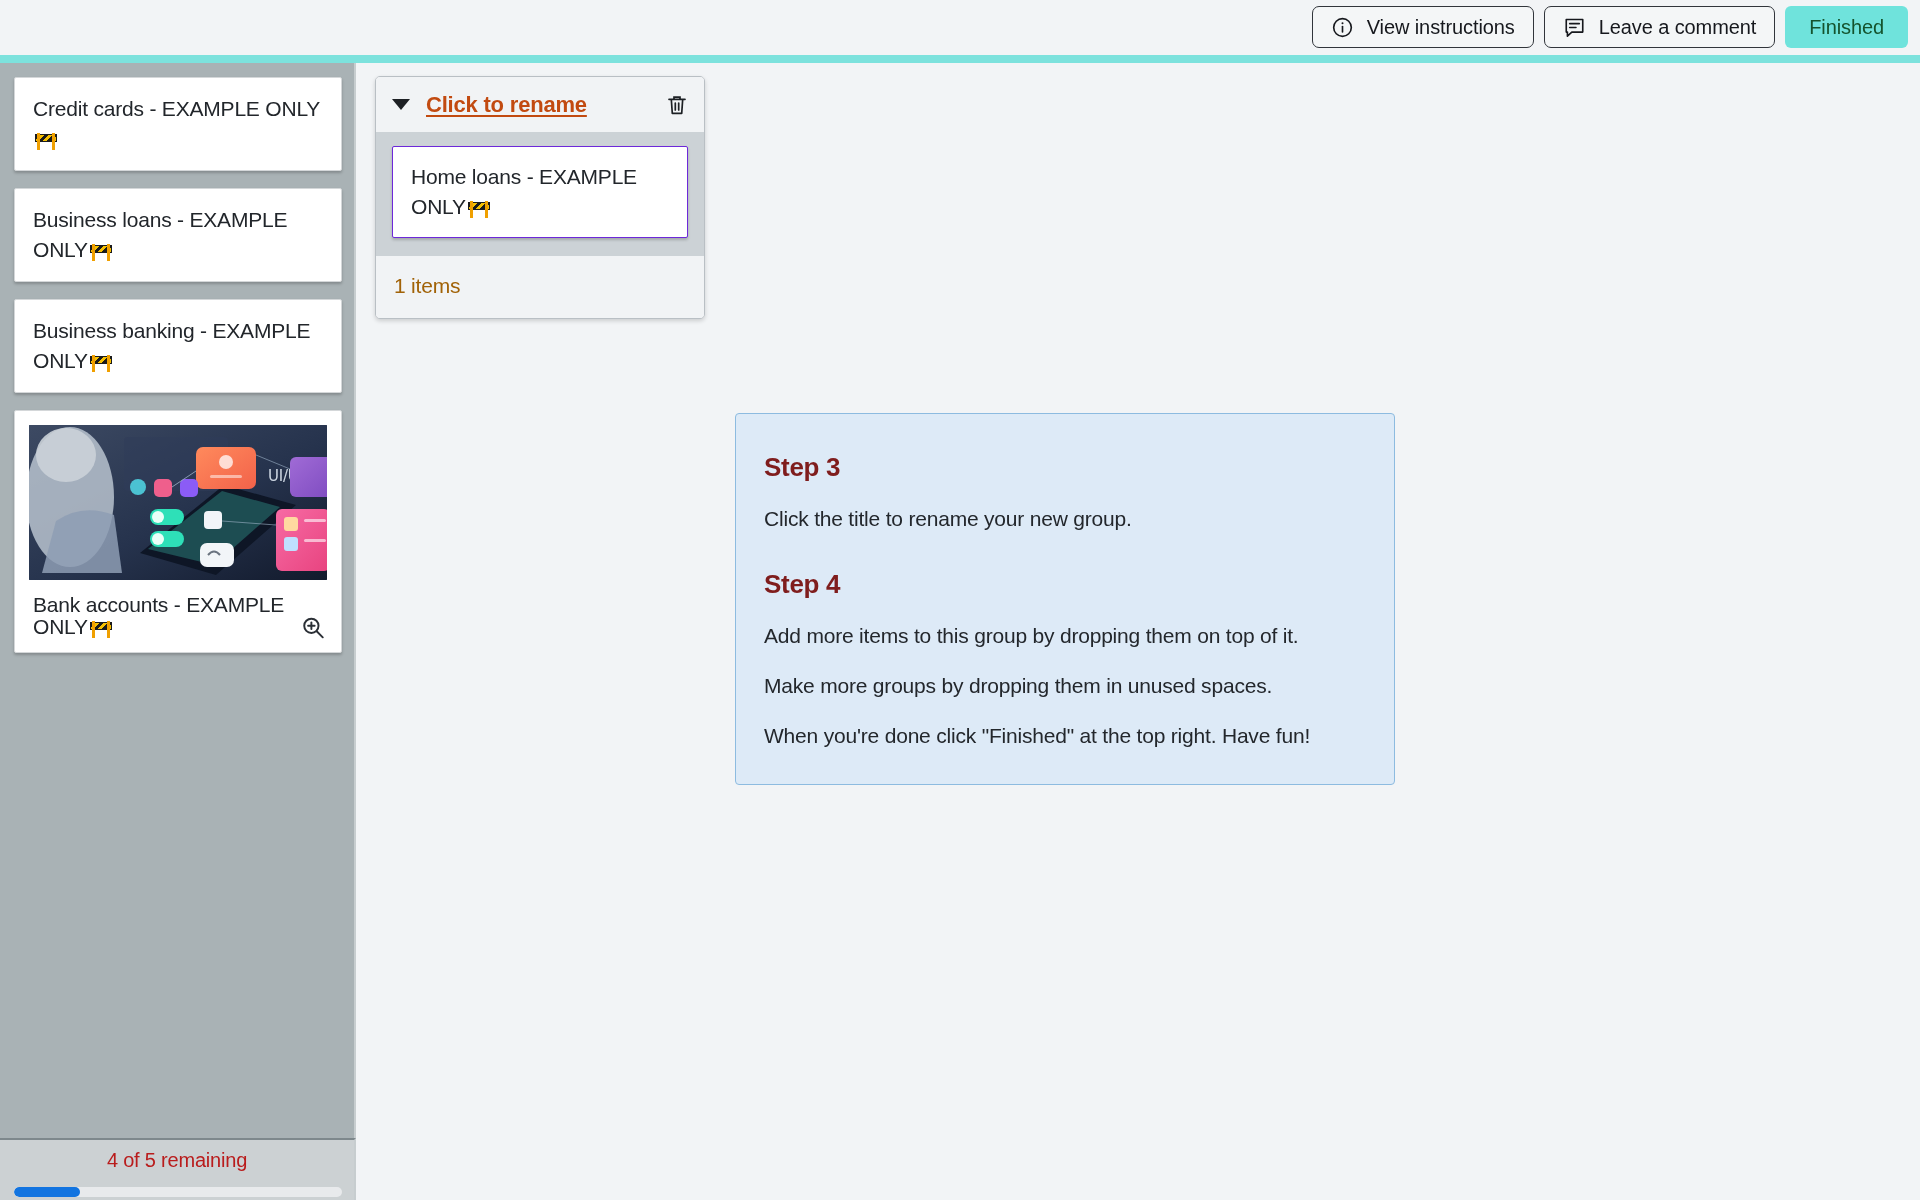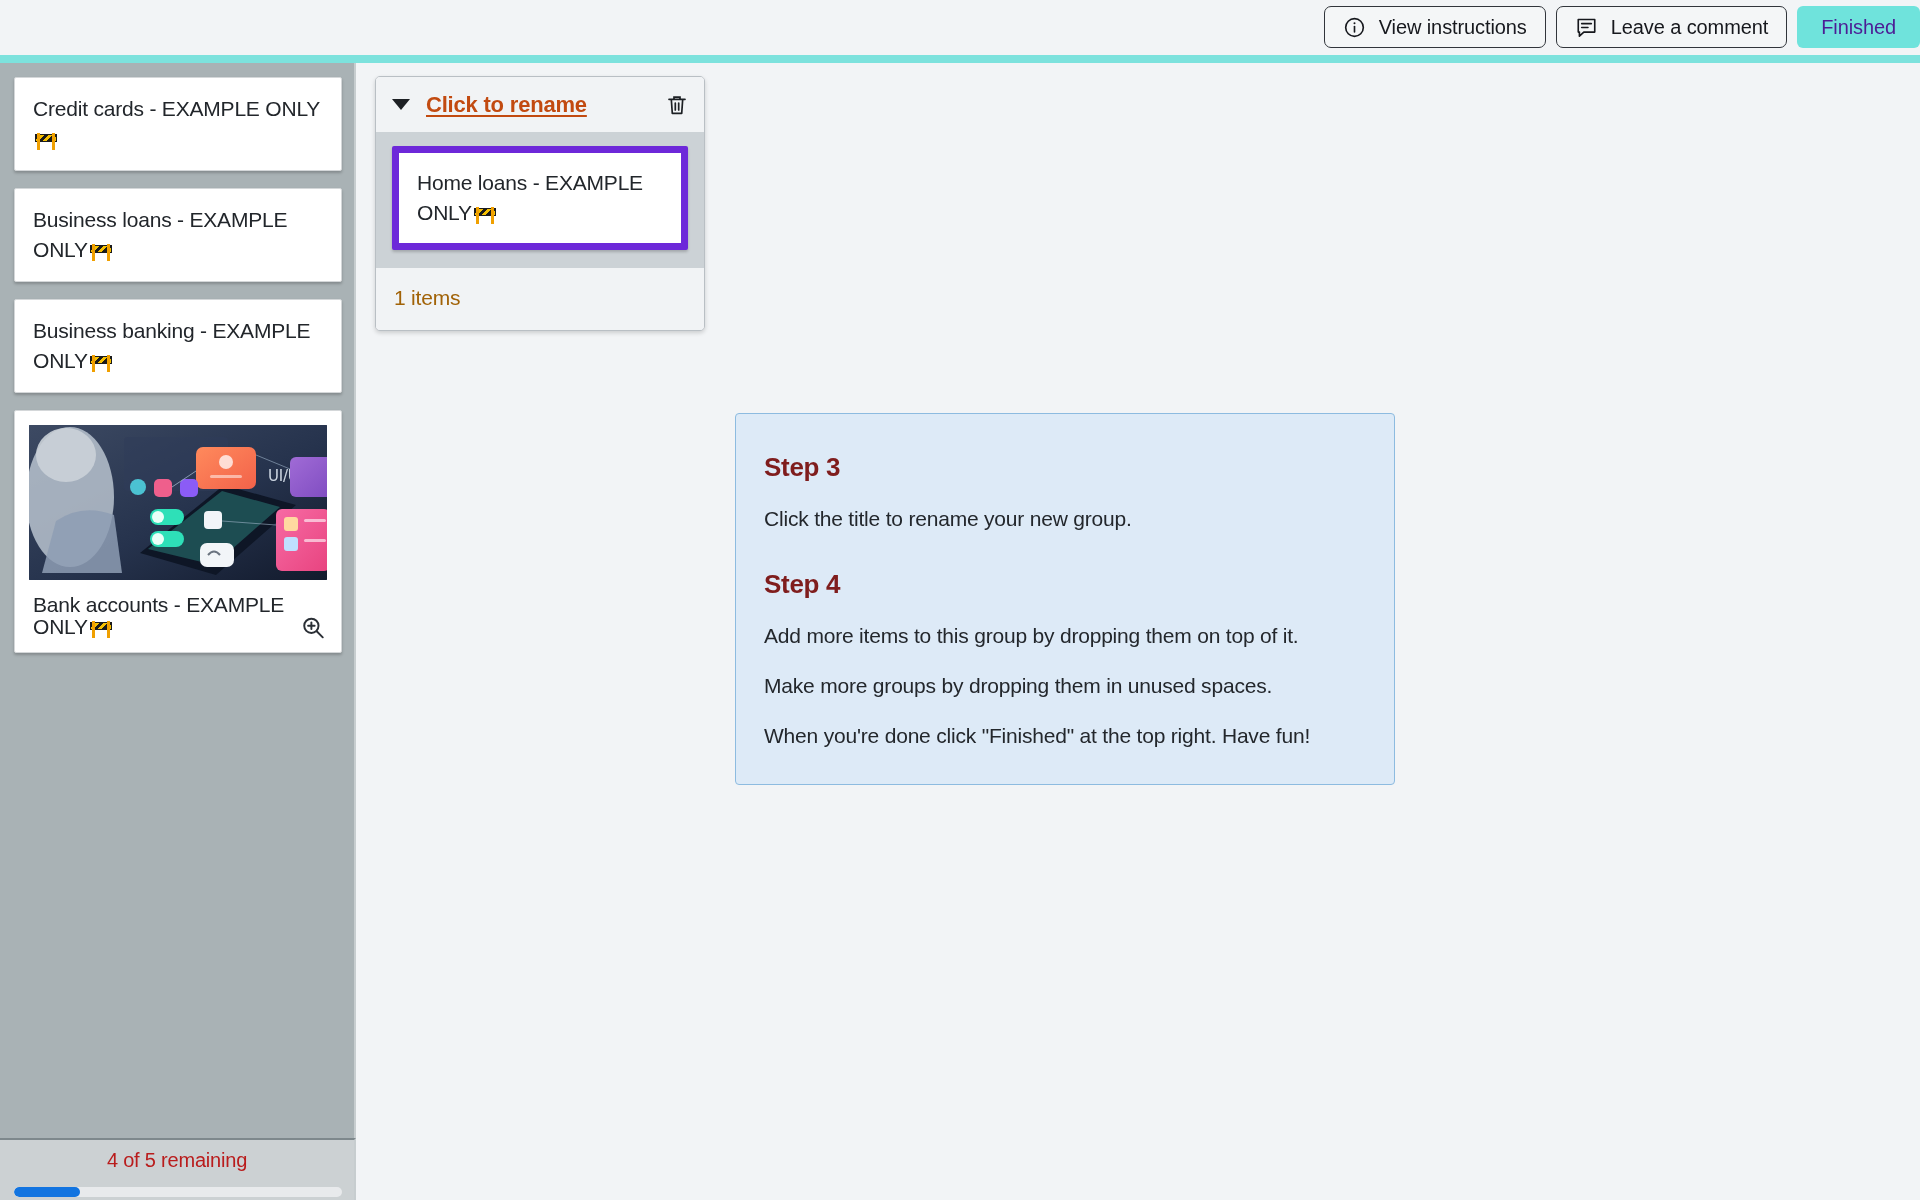--- a/index.html
+++ b/index.html
@@ -12,21 +12,21 @@
     -webkit-font-smoothing: antialiased;
   }
 
   
   #topbar {
     position: absolute; left: 0; top: 0;
     width: 1920px; height: 55px;
     background: #f2f4f6;
   }
   #topbar-actions {
-    position: absolute; right: 0; top: 6px;
+    position: absolute; right: 12px; top: 6px;
     display: flex; align-items: stretch; gap: 10px;
     height: 42px;
   }
   .tb-btn {
     display: flex; align-items: center; gap: 13px;
     height: 42px;
     padding: 0 18px;
     border: 1.6px solid #31353b;
     border-radius: 7px;
     background: #f4f6f7;
@@ -35,21 +35,21 @@
     letter-spacing: -0.1px;
     cursor: pointer;
     white-space: nowrap;
   }
   .tb-btn.finished {
     background: #6fe3dc;
     border: none;
     border-radius: 6px;
     padding: 0 24px;
     font-size: 20px;
-    color: #4c1d95;
+    color: #14532d;
   }
   .tb-icon { display: flex; align-items: center; justify-content: center; width: 23px; height: 23px; }
 
   #teal-strip {
     position: absolute; left: 0; top: 55px;
     width: 1920px; height: 8px;
     background: #7de2dd;
   }
 
   
@@ -186,21 +186,21 @@
     cursor: pointer;
     font-weight: 700;
   }
   #delete-group { width: 26px; height: 26px; cursor: pointer; display:flex; align-items:center; justify-content:center; }
   #group-body {
     background: #ccd2d6;
     padding: 14px 16px 18px 16px;
   }
   .group-item {
     background: #ffffff;
-    border: 7px solid #6d28d9;
+    border: 1px solid #6d28d9;
     border-radius: 2px;
     box-shadow: 0 2px 3px rgba(0,0,0,0.2);
     padding: 15px 18px;
     font-size: 21px;
     line-height: 30px;
     color: #22262b;
     letter-spacing: -0.2px;
     cursor: grab;
   }
   #group-footer {

